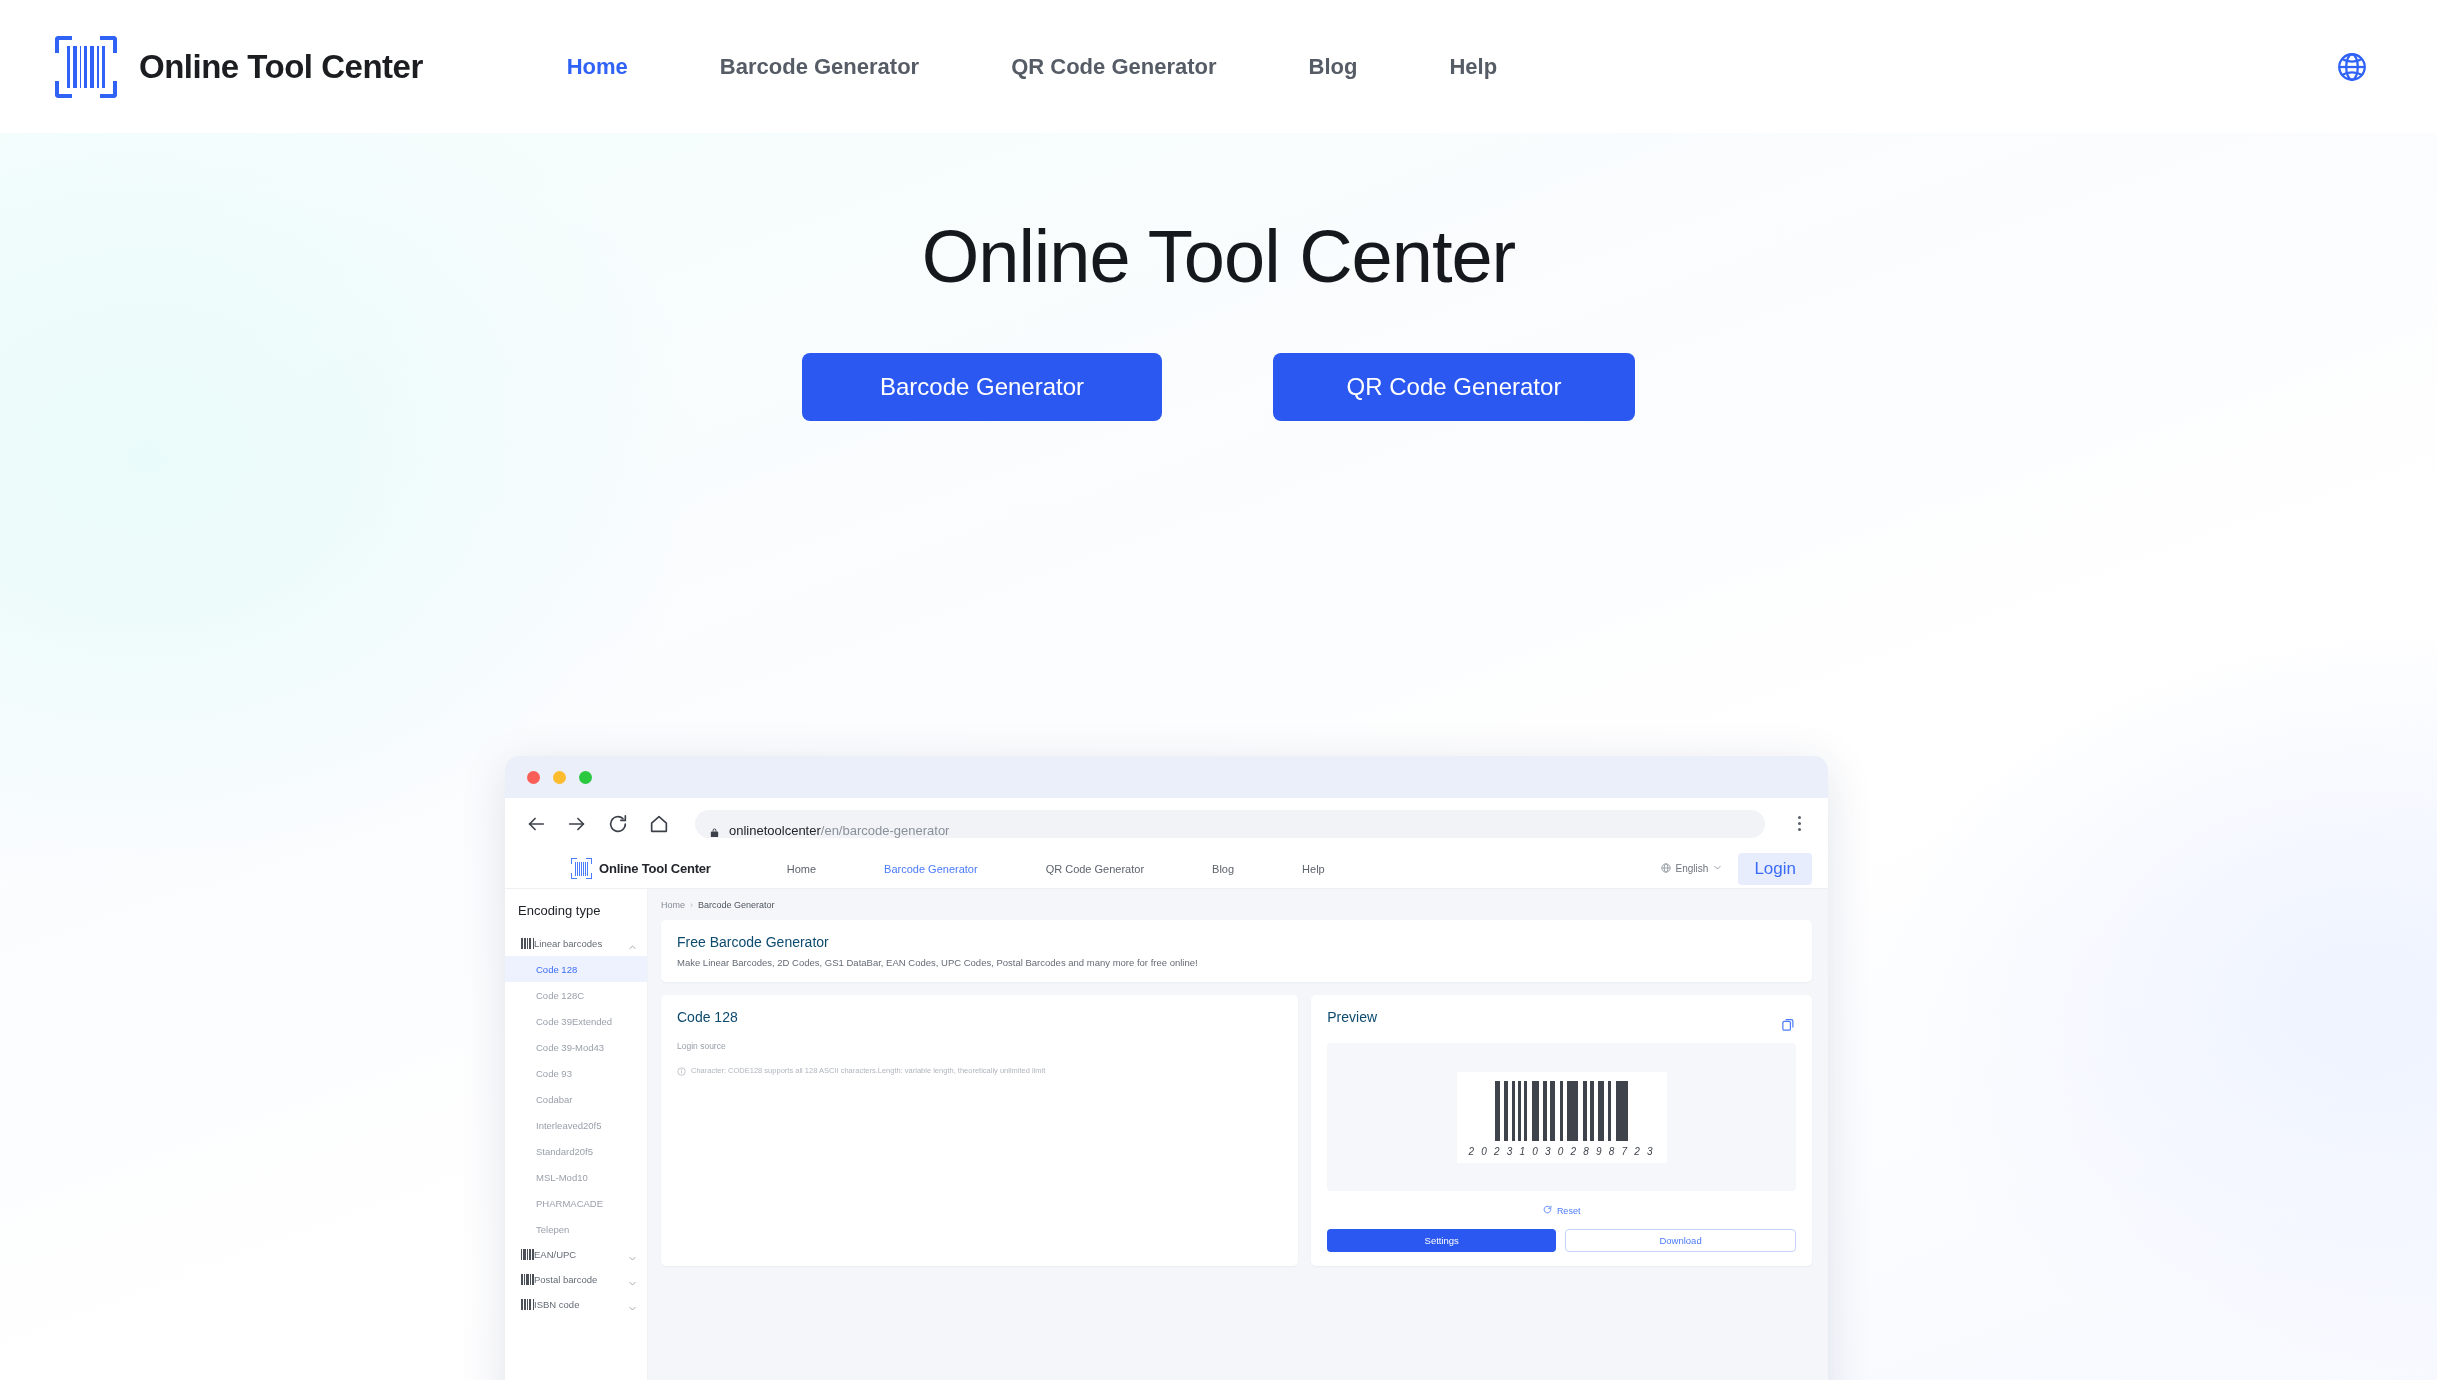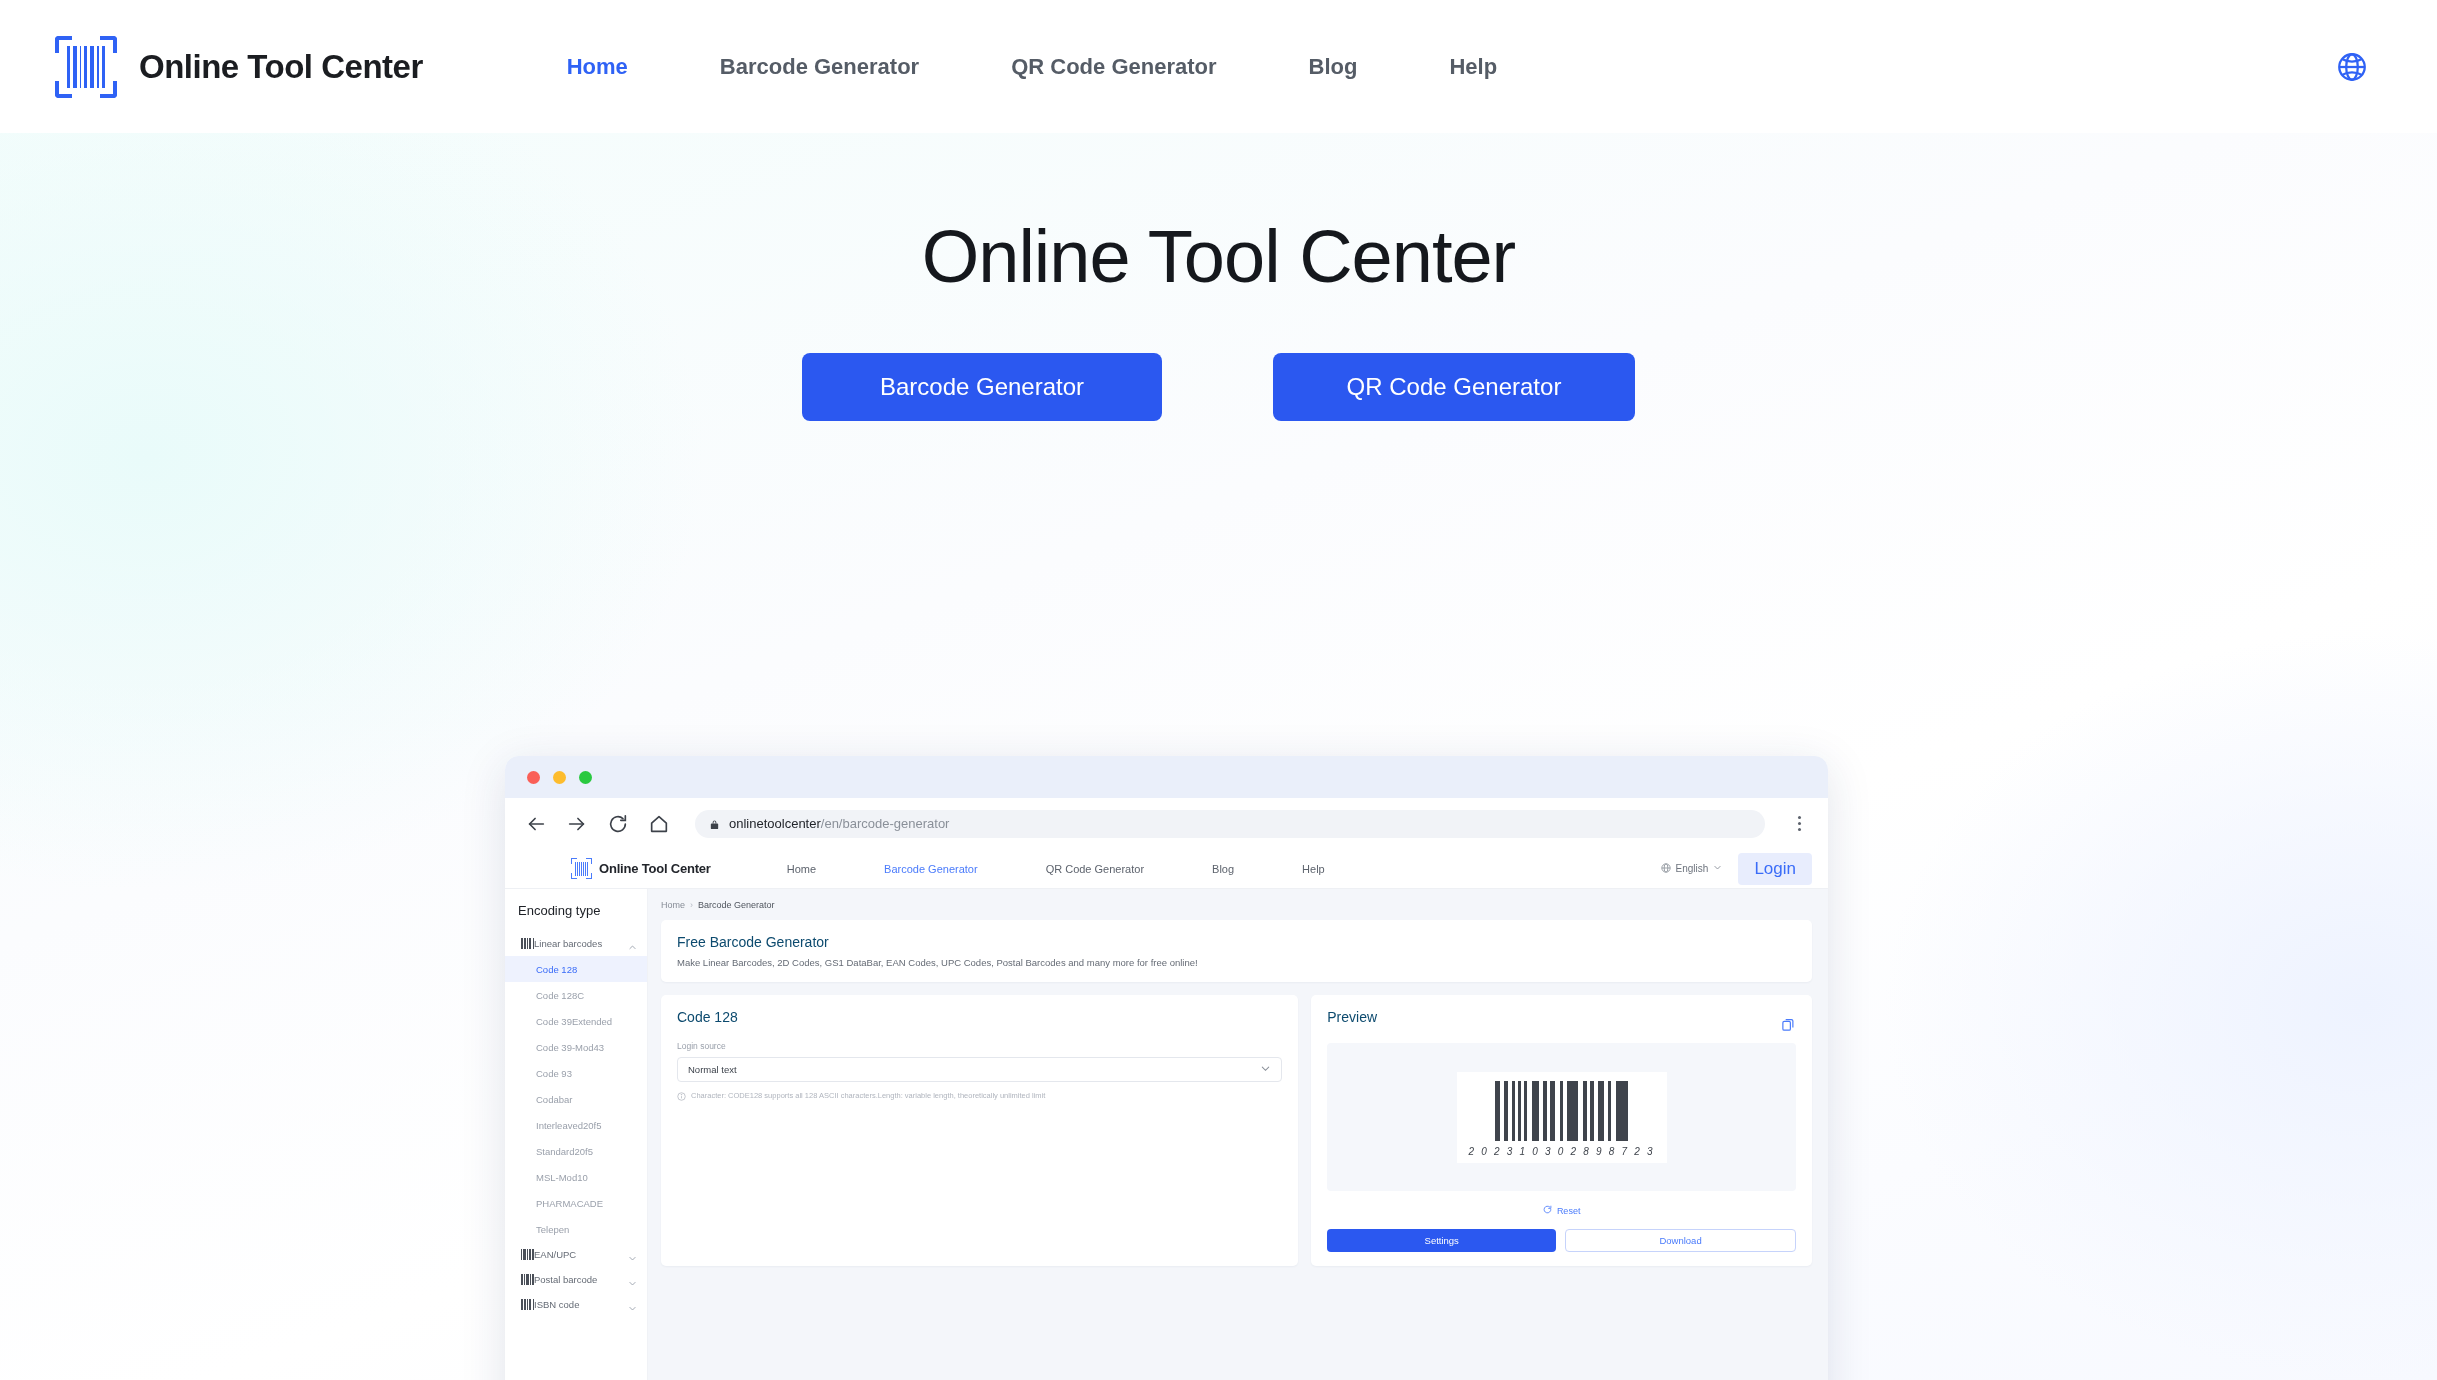--- a/index.html
+++ b/index.html
@@ -158,21 +158,21 @@
     padding: 0 20px;
     gap: 19px;
   }
   .mk-navicon { width: 22px; height: 22px; flex: 0 0 auto; cursor: pointer; }
   .mk-url {
     flex: 1;
     height: 28px;
     background: #f1f3f7;
     border-radius: 14px;
     display: flex;
-    align-items: center;
+    align-items: flex-end;
     padding: 0 14px;
     gap: 9px;
     margin: 0 6px;
     cursor: text;
   }
   .mk-lock { width: 11px; height: 13px; flex: 0 0 auto; }
   .mk-url-text { font-size: 13px; color: #22252b; white-space: nowrap; }
   .mk-url-text .dim { color: #8a9099; }
   .mk-kebab { width: 18px; display: flex; flex-direction: column; align-items: center; gap: 3px; cursor: pointer; }
   .mk-kebab span { width: 3px; height: 3px; border-radius: 50%; background: #5c626c; display: block; }
@@ -541,28 +541,20 @@
           <div class="mk-h1">Free Barcode Generator</div>
           <div class="mk-p">Make Linear Barcodes, 2D Codes, GS1 DataBar, EAN Codes, UPC Codes, Postal Barcodes and many more for free online!</div>
         </div>
 
         <div class="mk-cols">
 
           <div class="mk-col-l">
             <div class="mk-card tall">
               <div class="mk-h1">Code 128</div>
               <div class="mk-label">Login source</div>
-              <div class="mk-select">
-                <span>Normal text</span>
-                <span>
-                  <svg viewBox="0 0 24 24" width="11" height="11" fill="none" stroke="#8a9099" stroke-width="2.2" stroke-linecap="round">
-                      <polyline points="5,9 12,16 19,9"></polyline>
-                    </svg>
-                </span>
-              </div>
               <div class="mk-hint">
                 <span class="mk-hint-ico">
                   <svg viewBox="0 0 24 24" width="9" height="9" fill="none" stroke="#b0b5be" stroke-width="2">
                     <circle cx="12" cy="12" r="10"></circle>
                       <line x1="12" y1="11" x2="12" y2="17"></line>
                       <circle cx="12" cy="7.2" r="0.9" fill="#b0b5be"></circle>
                   </svg>
                 </span>
                 <span>Character: CODE128 supports all 128 ASCII characters.Length: variable length, theoretically unlimited limit</span>
               </div>

